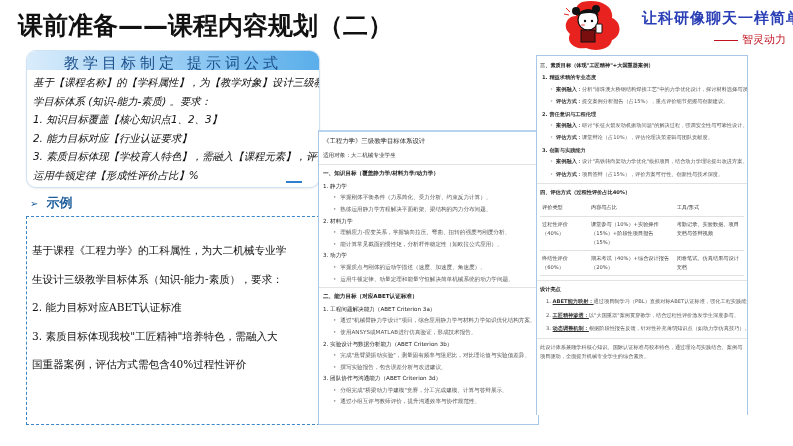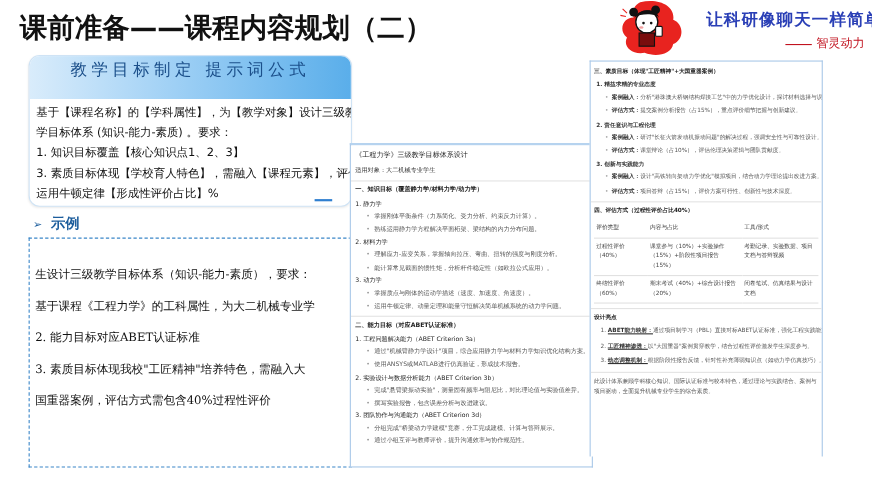--- a/index.html
+++ b/index.html
@@ -21,25 +21,25 @@
                font-size: 11px; color: #c1121f; white-space: nowrap; }
   .signature .dash { display: inline-block; width: 24px; height: 1px; background: #c1121f; vertical-align: middle; margin-right: 4px; }
 
   
   .formula-card {
     position: absolute; left: 26px; top: 50px; width: 294px; height: 138px;
     border: 1px solid #cfe3f5; border-radius: 10px; background: #fff; overflow: hidden;
     box-shadow: 0 1px 2px rgba(0,0,0,0.08);
   }
   .formula-header {
-    height: 39px; background: linear-gradient(90deg, #d9ecfb 0%, #9fd0f5 45%, #5aaeea 100%);
+    height: 19px; background: linear-gradient(90deg, #d9ecfb 0%, #9fd0f5 45%, #5aaeea 100%);
     color: #1b4f8a; font-size: 15px; text-align: center; line-height: 25px; letter-spacing: 4px;
   }
   .formula-body { padding: 3px 6px 0 6px; font-size: 10.4px; line-height: 18.6px; color: #111; }
-  .formula-body .line { white-space: nowrap; }
+  .formula-body .line { white-space: nowrap; font-style: italic; }
   .formula-underline { position: absolute; left: 286px; top: 181px; width: 16px; height: 2px; background: #2f7fd0; }
 
   
   .example-heading { position: absolute; left: 30px; top: 194px; font-size: 13px; font-weight: bold; color: #1c5d9c; white-space: nowrap; }
   .example-heading .arrow { font-size: 10px; margin-right: 8px; color: #1c5d9c; }
 
   
   .example-box {
     position: absolute; left: 26px; top: 216px; width: 294px; height: 209px;
     border: 1.5px dashed #3a86c8;
@@ -103,31 +103,32 @@
   <div class="slogan">让科研像聊天一样简单</div>
   <div class="signature"><span class="dash"></span><span>智灵动力</span></div>
 </div>
 
 <div class="formula-card">
   <div class="formula-header">教学目标制定 提示词公式</div>
   <div class="formula-body">
     <div class="line">基于【课程名称】的【学科属性】，为【教学对象】设计三级教</div>
     <div class="line">学目标体系 (知识-能力-素质) 。要求：</div>
     <div class="line">1. 知识目标覆盖【核心知识点1、2、3】</div>
+    <div class="line">2. 能力目标对应【行业认证要求】</div>
     <div class="line">3. 素质目标体现【学校育人特色】，需融入【课程元素】，评估</div>
     <div class="line">运用牛顿定律【形成性评价占比】%</div>
   </div>
 </div>
 <div class="formula-underline"></div>
 
 <div class="example-heading"><span class="arrow">➢</span><span>示例</span></div>
 <div class="example-box"></div>
 <div class="example-body">
+  <div class="line">基于课程《工程力学》的工科属性，为大二机械专业学</div>
   <div class="line">生设计三级教学目标体系（知识-能力-素质），要求：</div>
-  <div class="line">基于课程《工程力学》的工科属性，为大二机械专业学</div>
   <div class="line">2. 能力目标对应ABET认证标准</div>
   <div class="line">3.  素质目标体现我校"工匠精神"培养特色，需融入大</div>
   <div class="line">国重器案例，评估方式需包含40%过程性评价</div>
 </div>
 
 <div class="doc-mid">
   <div class="title">《工程力学》三级教学目标体系设计</div>
   <div class="meta">适用对象：大二机械专业学生</div>
   <div class="sep"></div>
   <div class="sec">一、知识目标（覆盖静力学/材料力学/动力学）</div>

